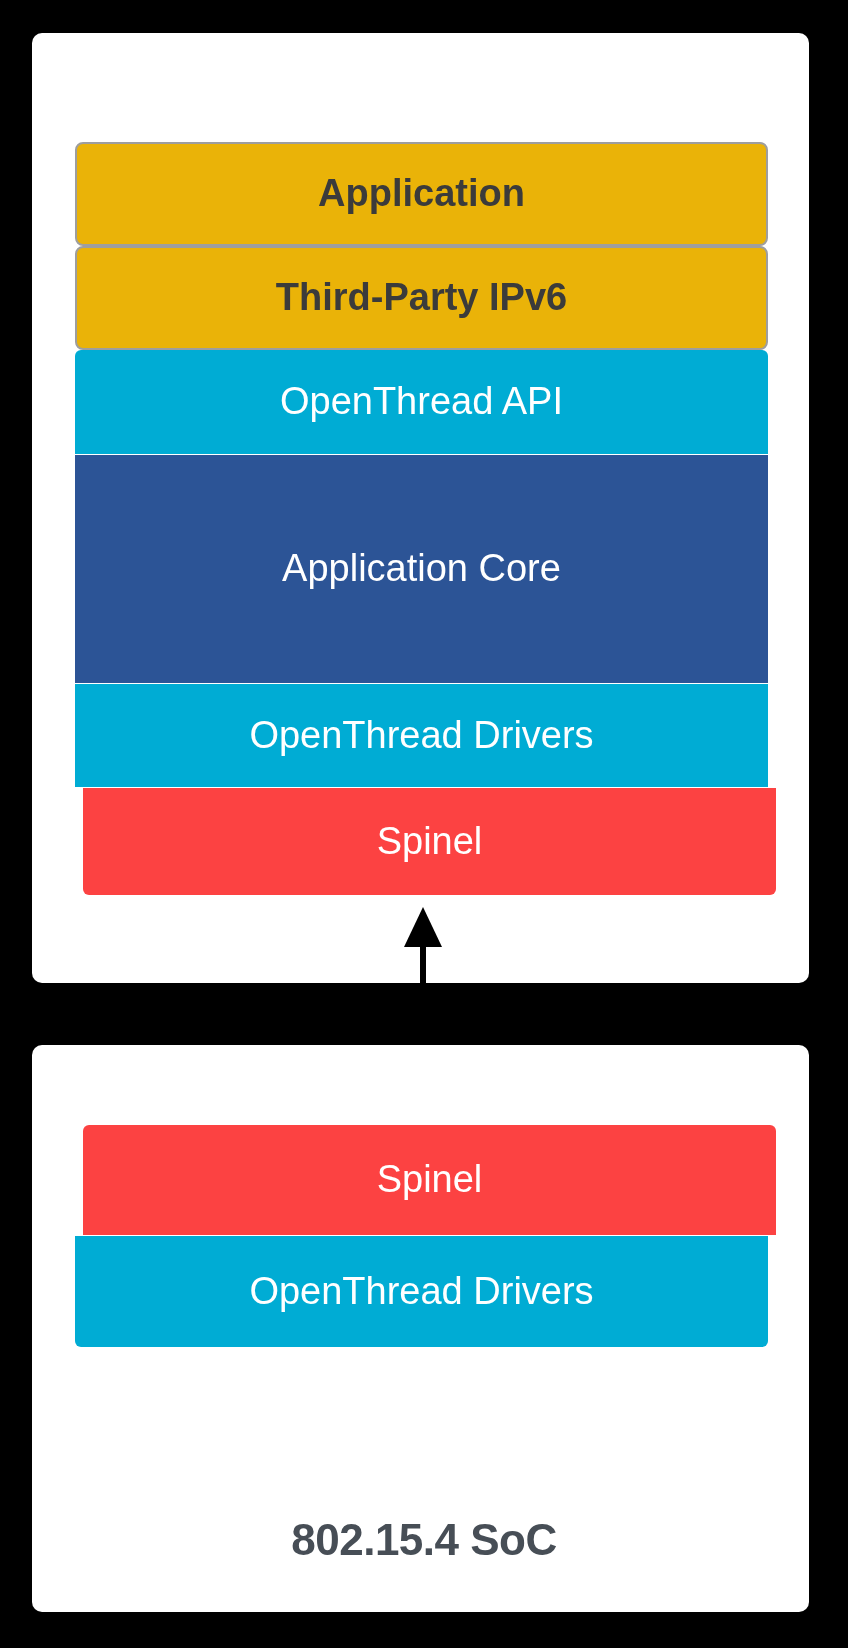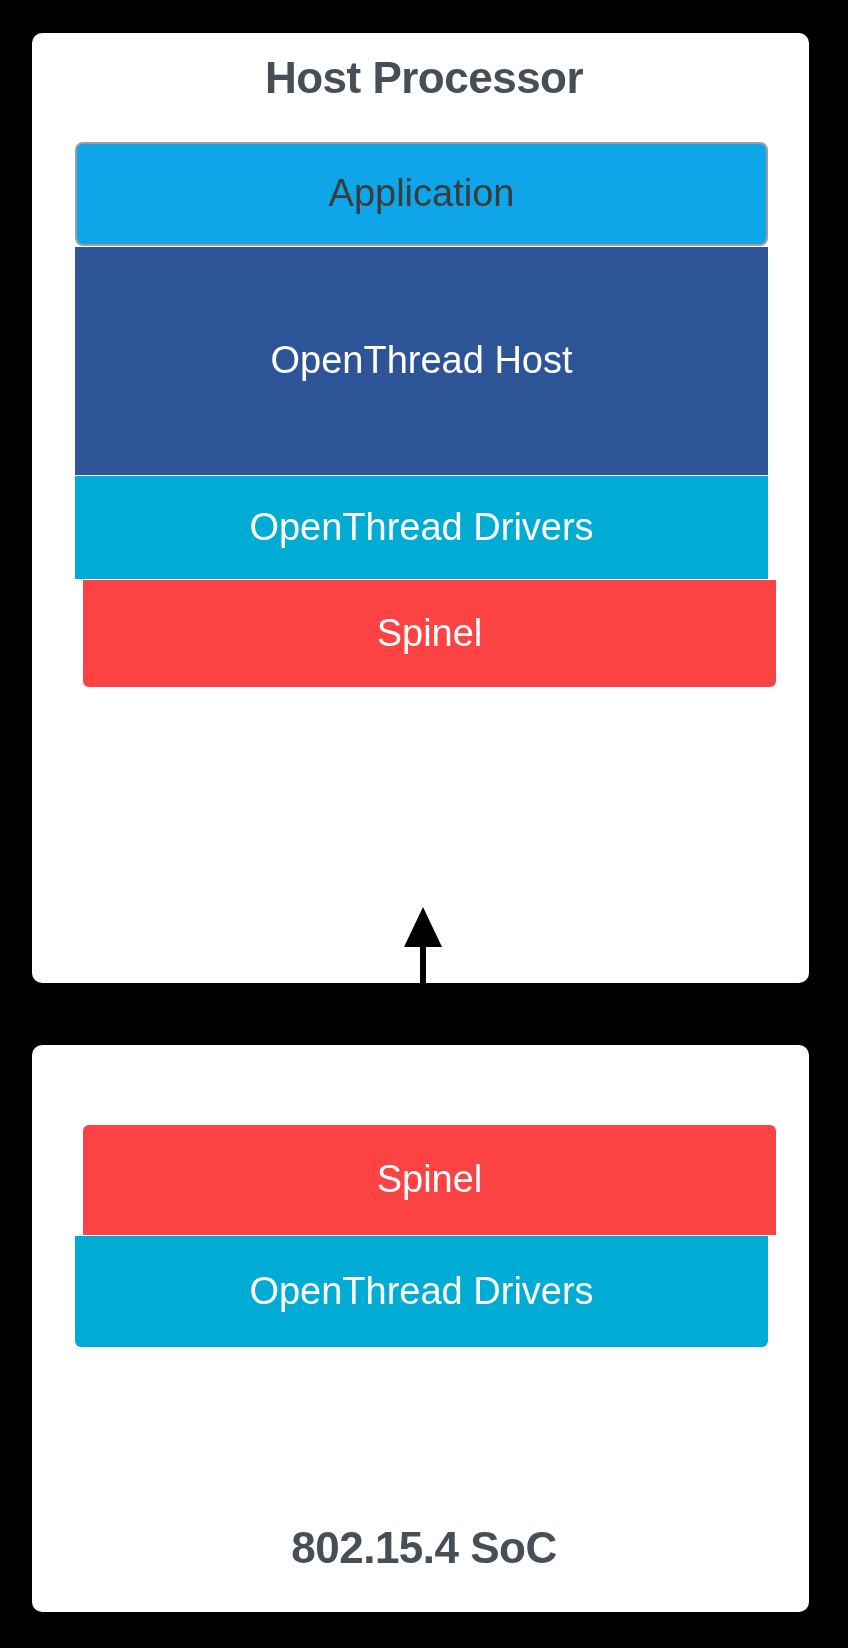--- a/index.html
+++ b/index.html
@@ -47,21 +47,21 @@
     width: 100%;
     text-align: center;
     font-weight: bold;
     font-size: 44px;
     line-height: 1;
     color: #474e56;
     letter-spacing: -0.5px;
   }
 
   #title-host { top: 56px; }
-  #title-soc  { top: 1518px; margin-top: 8px; }
+  #title-soc  { top: 1518px; }
 
   
   .stack {
     position: absolute;
     left: 75px;
     width: 693px;
   }
 
   #stack-host { top: 142px; }
   #stack-soc  { top: 1125px; }
@@ -73,24 +73,25 @@
     align-items: center;
     justify-content: center;
     text-align: center;
     font-size: 38px;
     line-height: 1.1;
     color: #ffffff;
   }
 
   
   .layer.grey {
-    background: #0ea5e9;
+    background: #eab308;
     border: 2px solid #9e9e9e;
     border-radius: 8px;
     color: #3b3b3b;
+    font-weight: bold;
   }
 
   .layer.cyan { background: #00acd4; }
   .layer.blue { background: #2c5496; }
   .layer.red  { background: #fc4242; margin-left: 8px; }
 
   
   #stack-host .layer.first-solid { border-radius: 6px 6px 0 0; }
   #stack-host .layer.last-solid  { border-radius: 0 0 6px 6px; }
   #stack-soc  .layer.first-solid { border-radius: 6px 6px 0 0; }
@@ -110,32 +111,37 @@
 
   #connector svg { display: block; }
 </style>
 </head>
 <body>
 
 <div id="canvas">
 
   <div class="card" id="card-host"></div>
 
-  <div class="card-title" id="title-host">Host Processor</div>
 
   <div class="stack" id="stack-host">
 
     <div class="layer grey" style="height:104px;">
       <span>Application</span>
     </div>
 
+    <div class="layer grey" style="height:104px;">
+      <span>Third-Party IPv6</span>
+    </div>
 
+    <div class="layer cyan first-solid" style="height:104px;">
+      <span>OpenThread API</span>
+    </div>
 
     <div class="layer blue solid-seam" style="height:228px;">
-      <span>OpenThread Host</span>
+      <span>Application Core</span>
     </div>
 
     <div class="layer cyan solid-seam" style="height:103px;">
       <span>OpenThread Drivers</span>
     </div>
 
     <div class="layer red solid-seam last-solid" style="height:107px;">
       <span>Spinel</span>
     </div>
 

